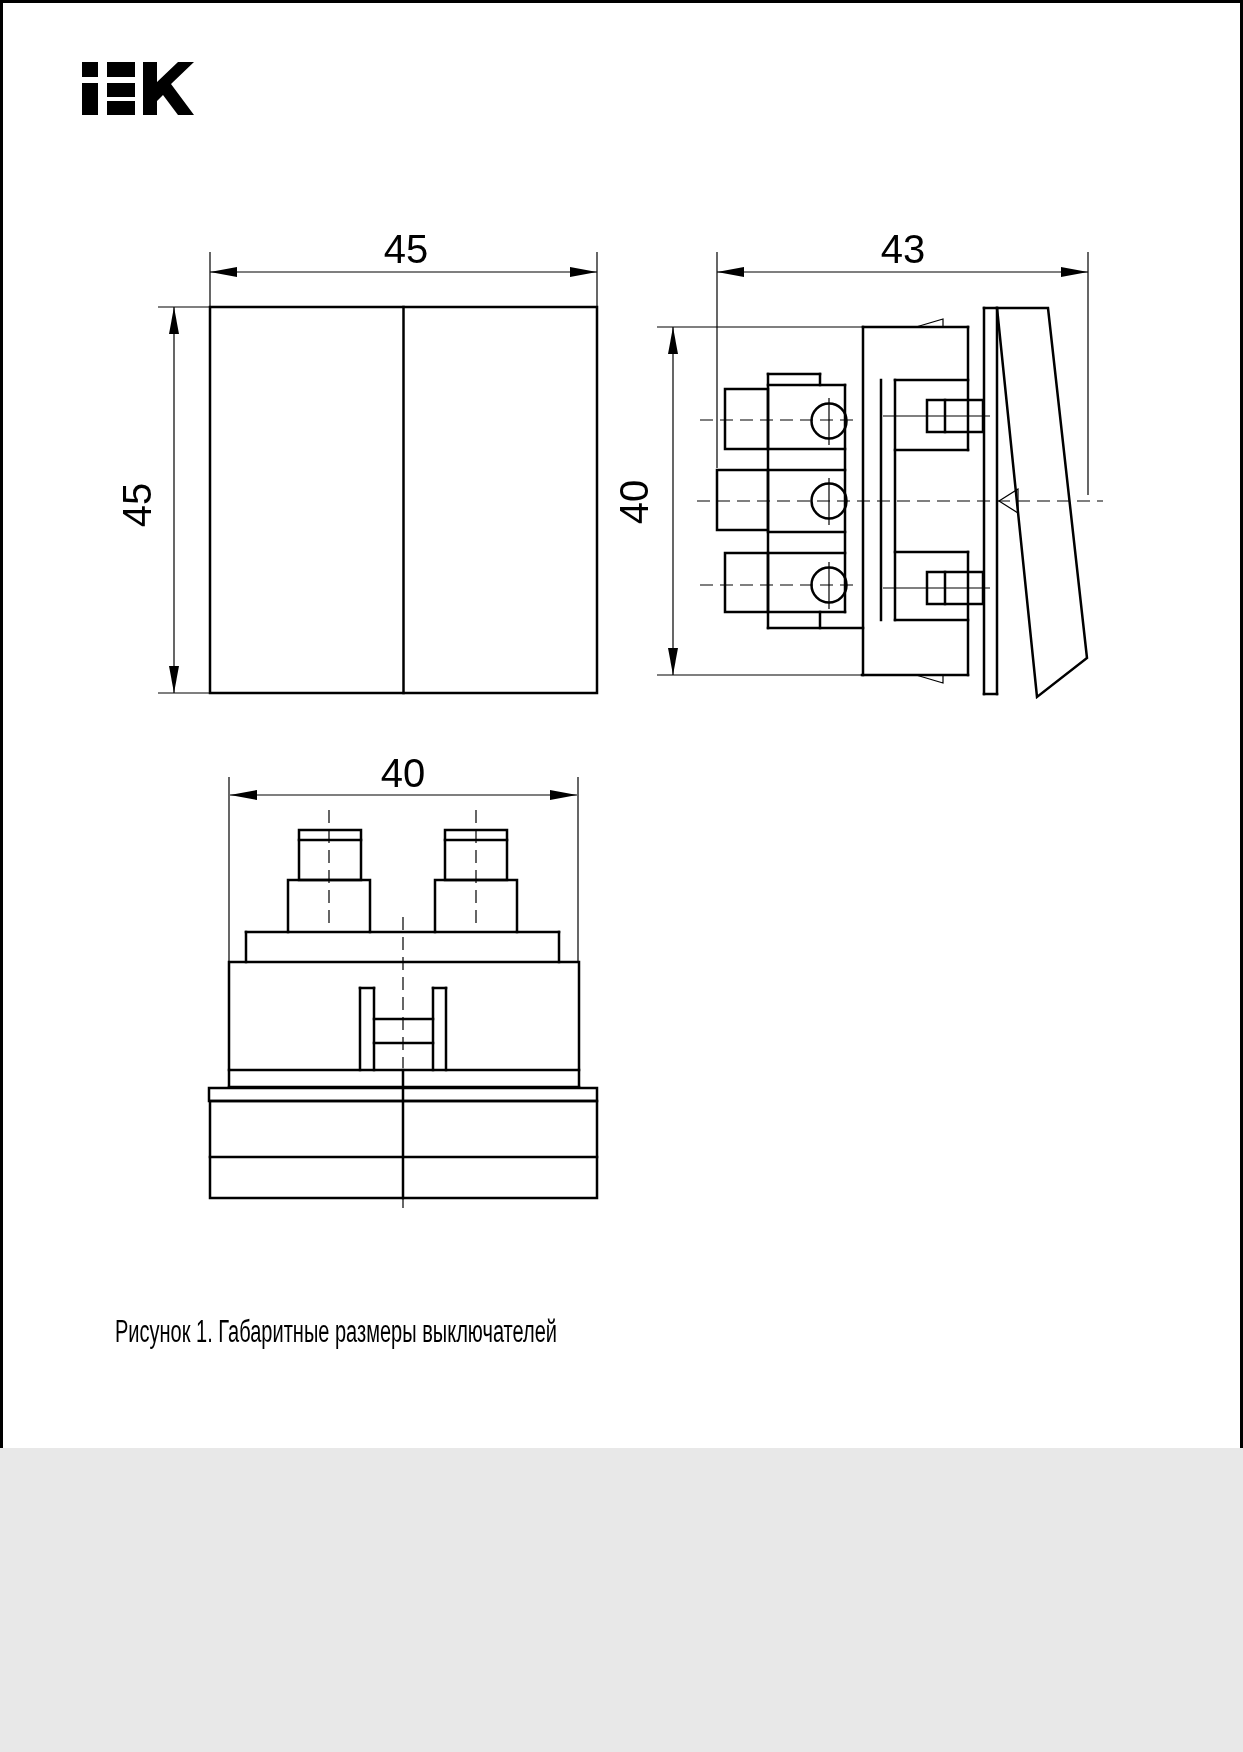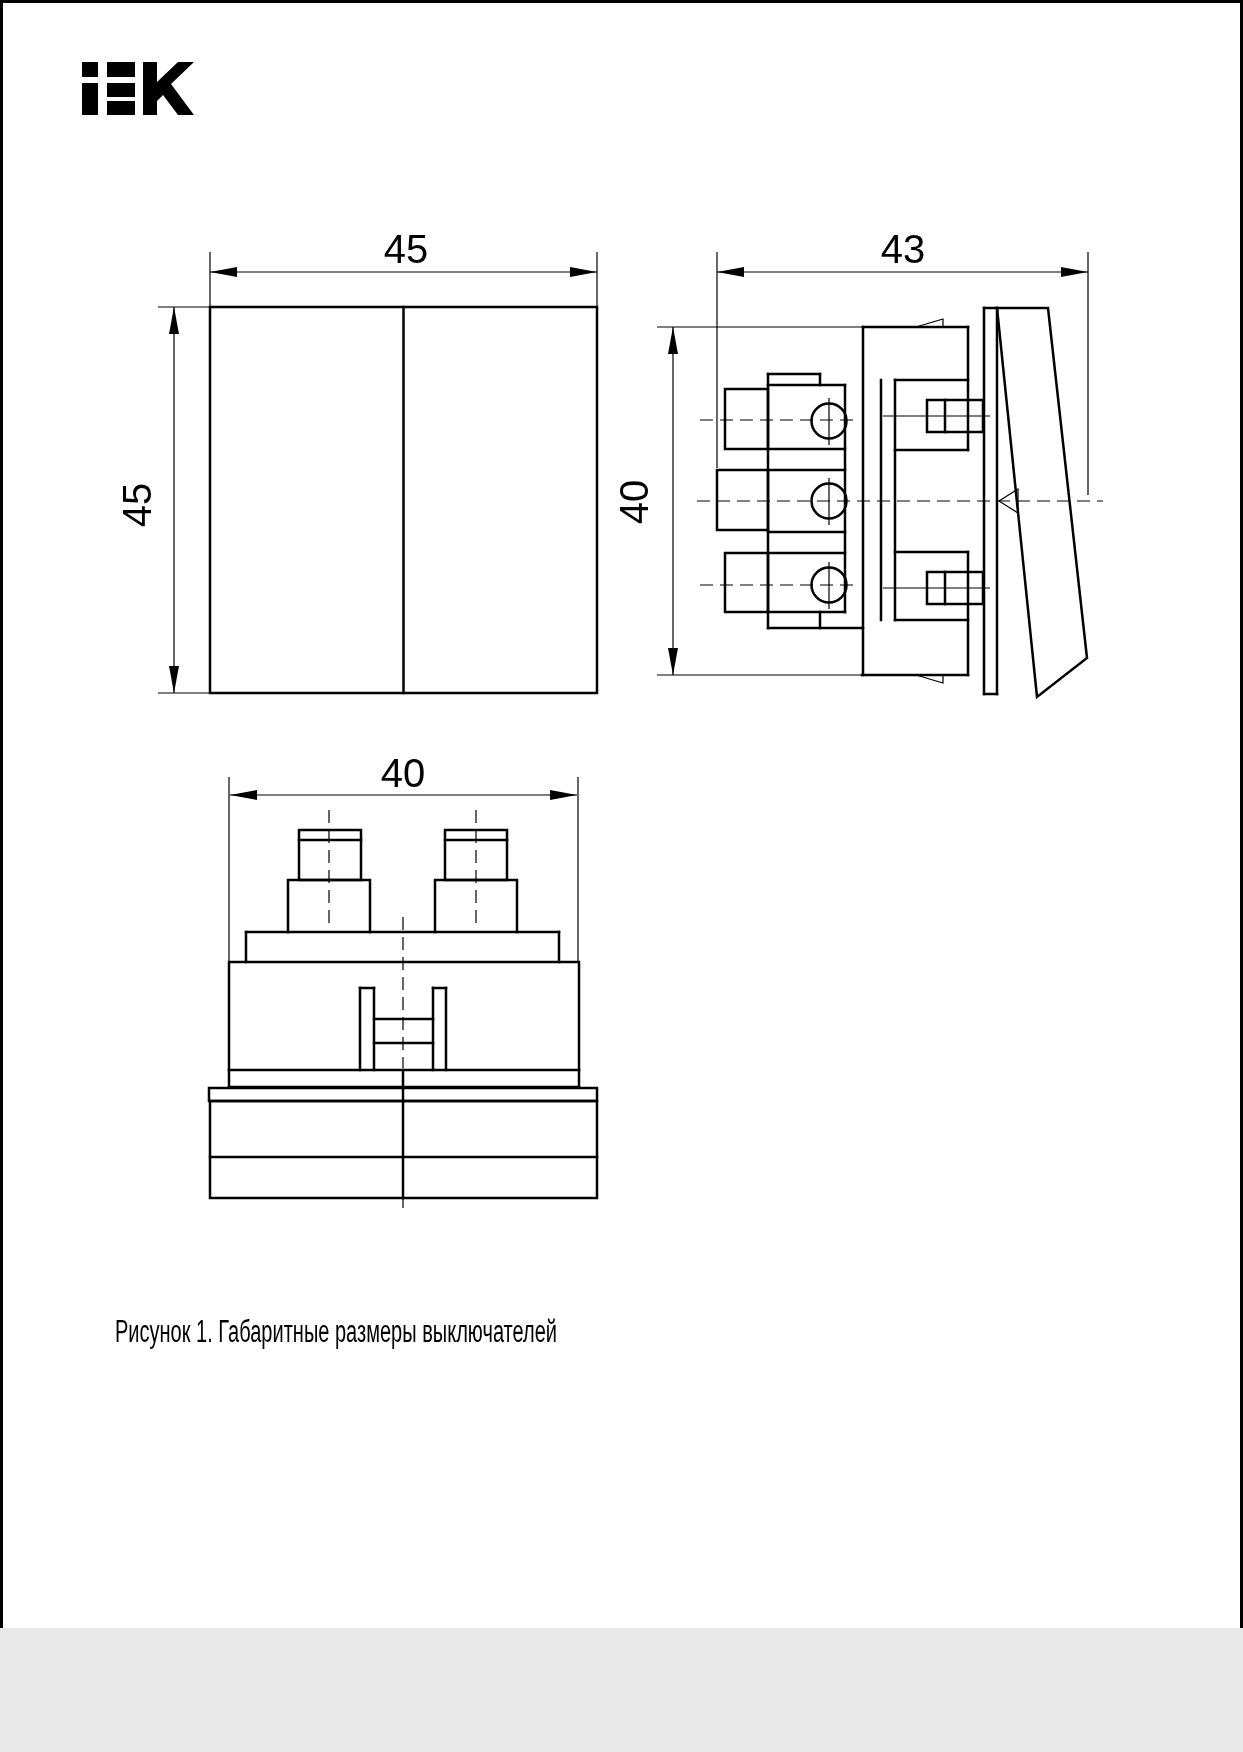--- a/index.html
+++ b/index.html
@@ -1,17 +1,17 @@
 <!DOCTYPE html>
 <html><head>
 <meta charset="utf-8">
 <style>
   html,body { margin:0; padding:0; background:#e8e8e8; }
   .page {
-    width:1243px; height:1628px; margin:0 auto; position:relative;
+    width:1243px; height:1448px; margin:0 auto; position:relative;
     background:#ffffff; font-family:"Liberation Sans", sans-serif;
   }
   svg { display:block; }
   .tk { stroke:#000000; stroke-width:2.5; fill:none; stroke-linecap:square; }
   .tn { stroke:#000000; stroke-width:1.2; fill:none; stroke-linecap:butt; }
   .dsh { stroke:#000000; stroke-width:1.2; fill:none; stroke-dasharray:13 7; }
   .ar { fill:#000000; stroke:none; }
   .dimtxt { font-family:"Liberation Sans", sans-serif; font-size:40px; fill:#000000; }
   .cap { font-family:"Liberation Sans", sans-serif; font-size:31px; fill:#000000; }
   .logo { fill:#000000; stroke:none; }

